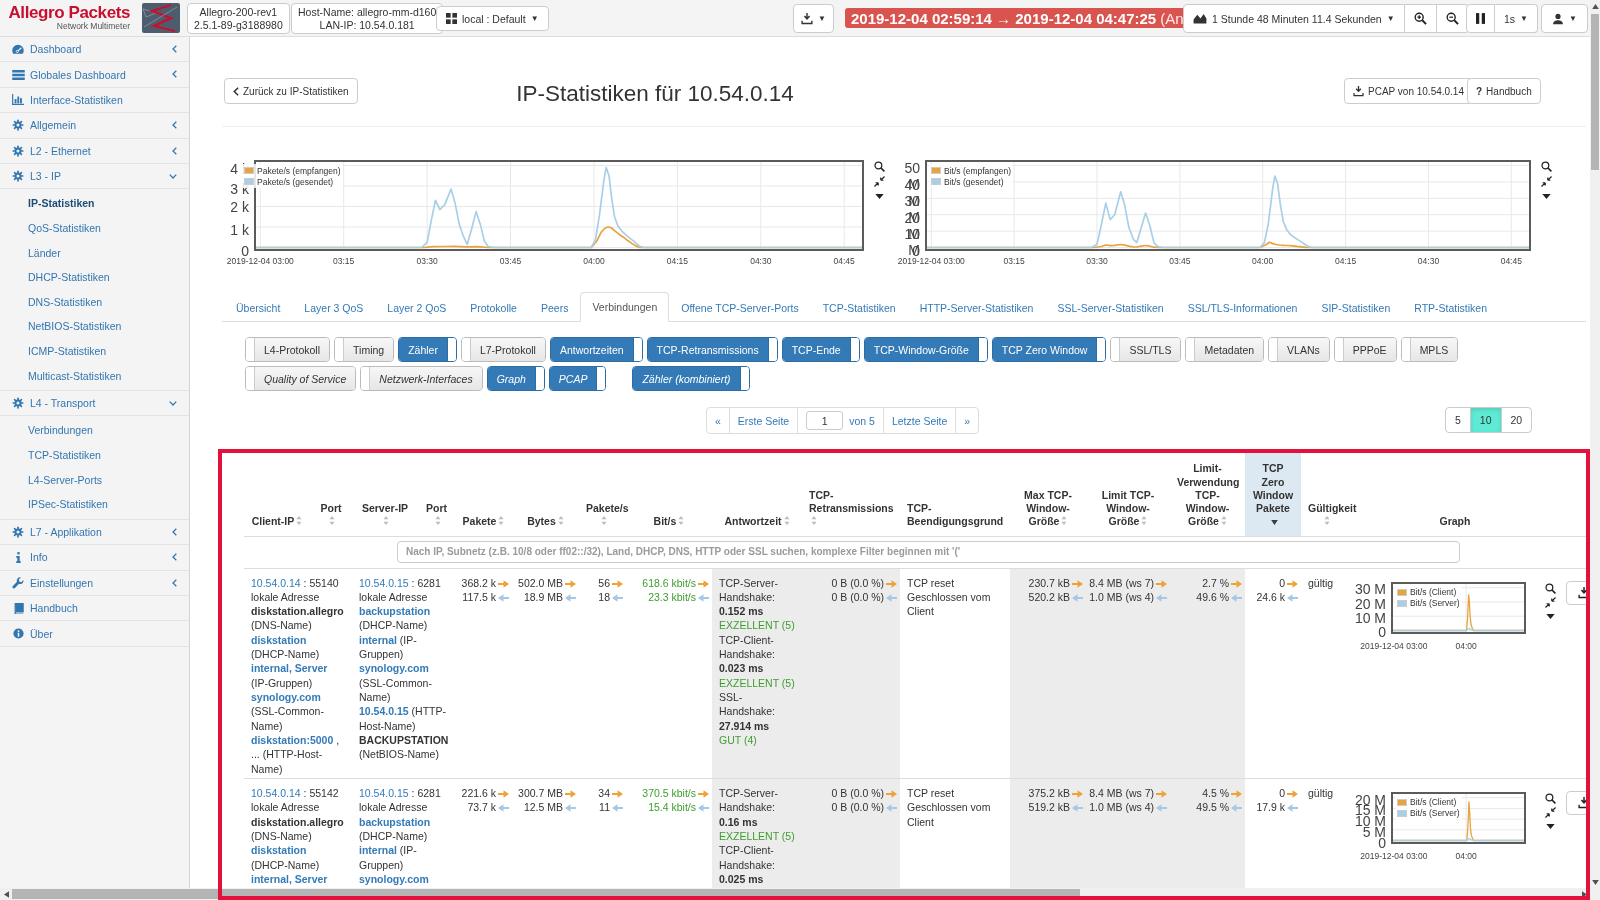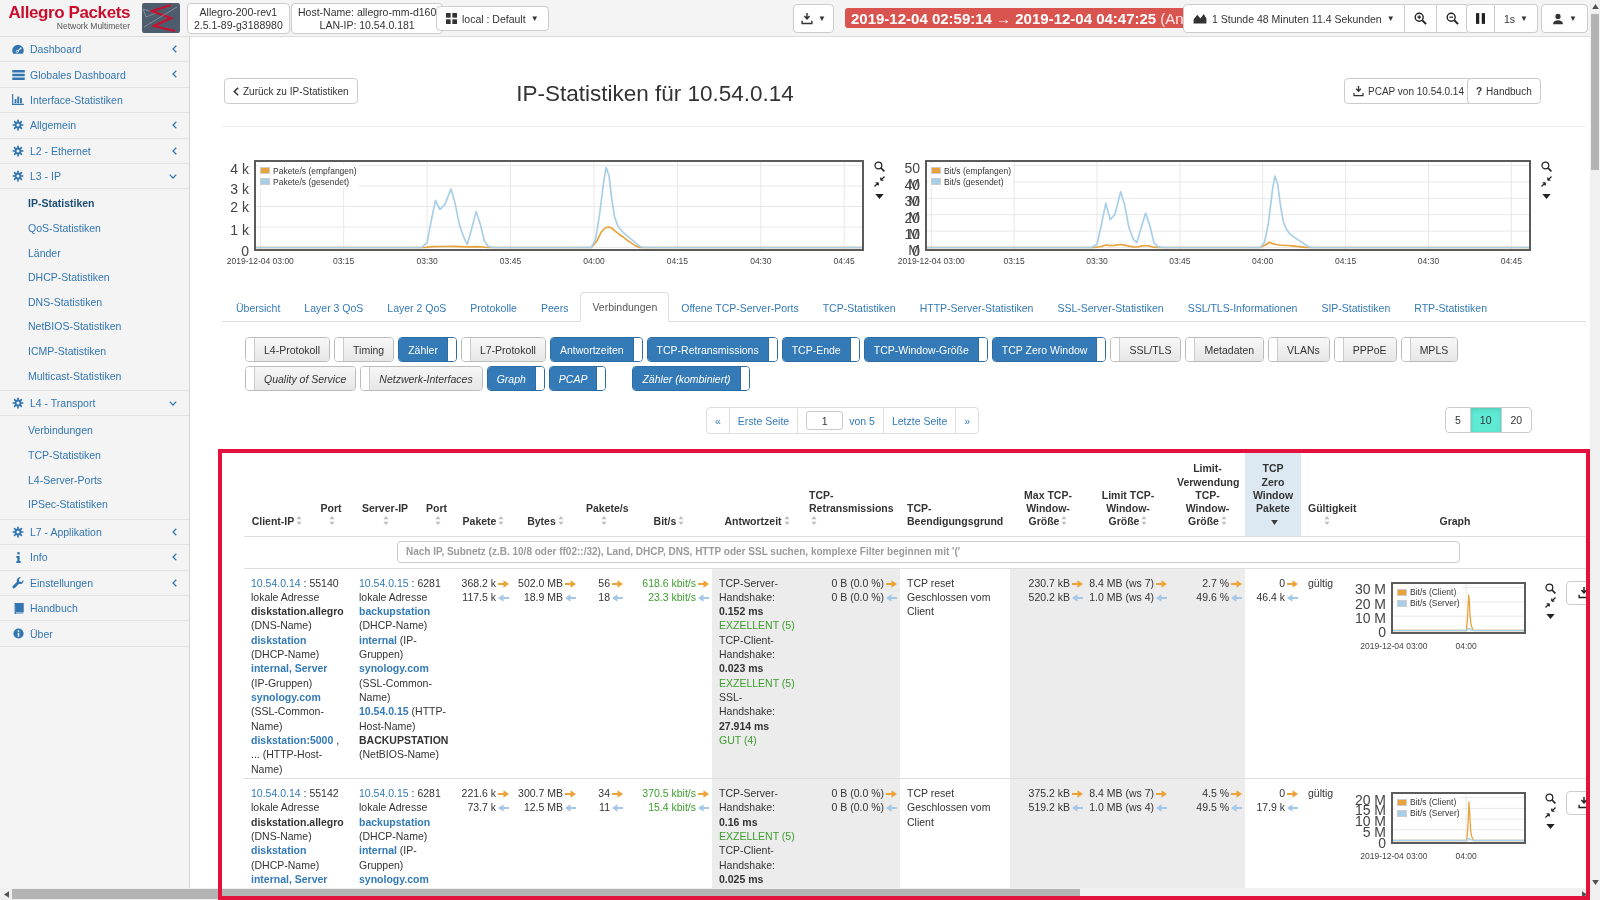--- a/index.html
+++ b/index.html
@@ -470,21 +470,21 @@
     <div class="ytick" style="left: 0px; width: 21px; top: 21px; text-align: right;">3 k</div>
     <div class="ytick" style="left: 0px; width: 21px; top: 0.5px;">4 k</div>
     <div class="xtick" style="left: 32.3px; top: 96px;">2019-12-04 03:00</div>
     <div class="xtick" style="left: 115.7px; top: 96px;">03:15</div>
     <div class="xtick" style="left: 199.1px; top: 96px;">03:30</div>
     <div class="xtick" style="left: 282.5px; top: 96px;">03:45</div>
     <div class="xtick" style="left: 366px; top: 96px;">04:00</div>
     <div class="xtick" style="left: 449.4px; top: 96px;">04:15</div>
     <div class="xtick" style="left: 532.8px; top: 96px;">04:30</div>
     <div class="xtick" style="left: 616.2px; top: 96px;">04:45</div>
-    <div class="legend" style="left: 30px; top: 4px;">
+    <div class="legend" style="left: 14px; top: 4px;">
       <div class="lrow">
         <span class="sw" style="background:#e8a33d"></span>
         <span>Pakete/s (empfangen)</span>
       </div>
       <div class="lrow">
         <span class="sw" style="background:#a9cfe8"></span>
         <span>Pakete/s (gesendet)</span>
       </div>
     </div>
     <div class="chart-icons" style="left: 646px; top: 1px;">
@@ -873,21 +873,21 @@
                   <path d="M0 3.2h6.5V0.2L13 4.5 6.5 8.8V5.8H0z" fill="#eda338"></path>
                 </svg></span></span>
             <span class="num-line"><span>49.6 %</span><span class="aico"><svg width="11" height="8" viewBox="0 0 13 9">
                   <path d="M13 3.2H6.5V0.2L0 4.5l6.5 4.3V5.8H13z" fill="#a3c8e8"></path>
                 </svg></span></span>
           </td>
           <td class="num-cell">
             <span class="num-line"><span>0</span><span class="aico"><svg width="11" height="8" viewBox="0 0 13 9">
                   <path d="M0 3.2h6.5V0.2L13 4.5 6.5 8.8V5.8H0z" fill="#eda338"></path>
                 </svg></span></span>
-            <span class="num-line"><span>46.4 k</span><span class="aico"><svg width="11" height="8" viewBox="0 0 13 9">
+            <span class="num-line"><span>24.6 k</span><span class="aico"><svg width="11" height="8" viewBox="0 0 13 9">
                   <path d="M13 3.2H6.5V0.2L0 4.5l6.5 4.3V5.8H13z" fill="#a3c8e8"></path>
                 </svg></span></span>
           </td>
           <td class="name-cell">gültig</td>
           <td>
             <div class="mini-wrap" id="mini-0">
               <div class="row-icons">
                 <div>
                   <svg width="11" height="11" viewBox="0 0 14 14">
                     <circle cx="5.6" cy="5.6" r="4.3" stroke="#222" stroke-width="1.6" fill="none"></circle>

